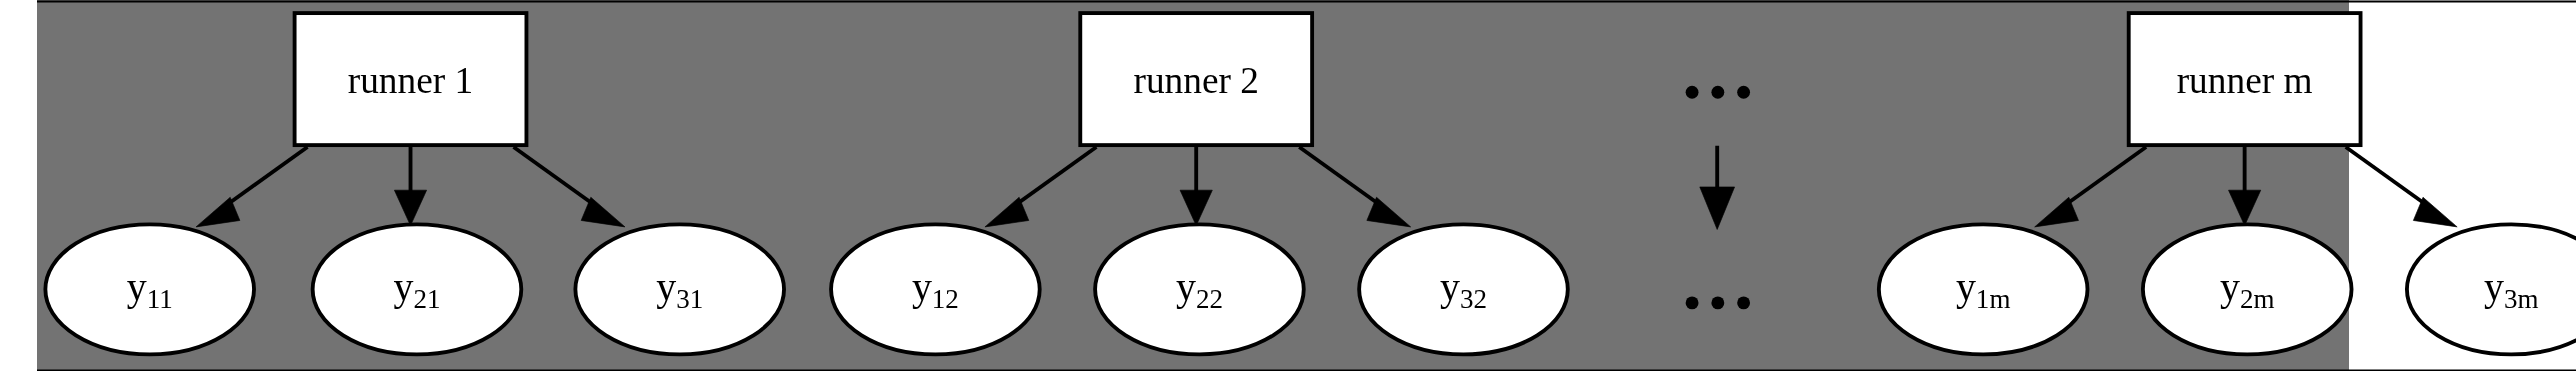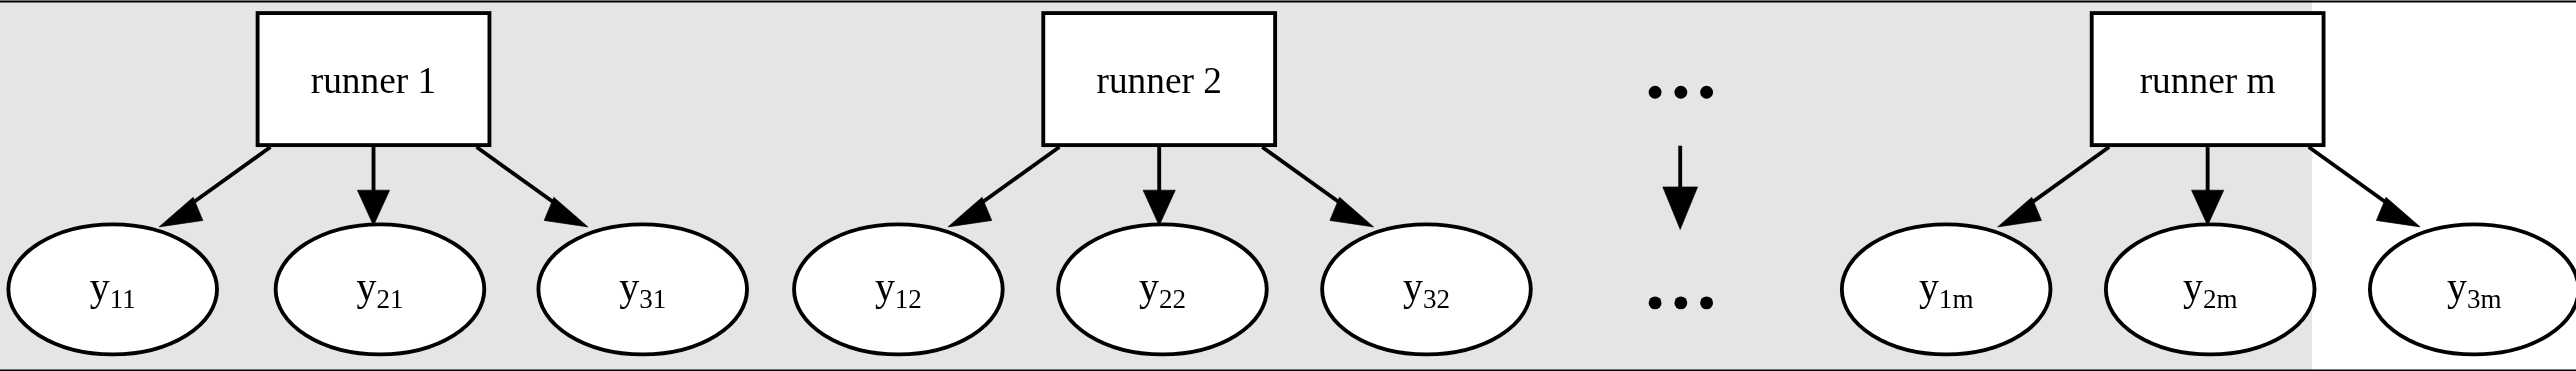--- a/index.html
+++ b/index.html
@@ -10,21 +10,22 @@
   body {
     width: 2576px;
     height: 372px;
     overflow: hidden;
     font-family: "Liberation Serif", "DejaVu Serif", serif;
   }
   #diagram-root {
     position: relative;
     width: 2312px;
     height: 372px;
-    background: #e5e5e5;
+    background: #737373;
+    margin-left: 37px;
   }
   svg#diagram-canvas {
     display: block;
     width: 2576px;
     height: 372px;
   }
   .node-box {
     fill: #ffffff;
     stroke: #000000;
     stroke-width: 6;

